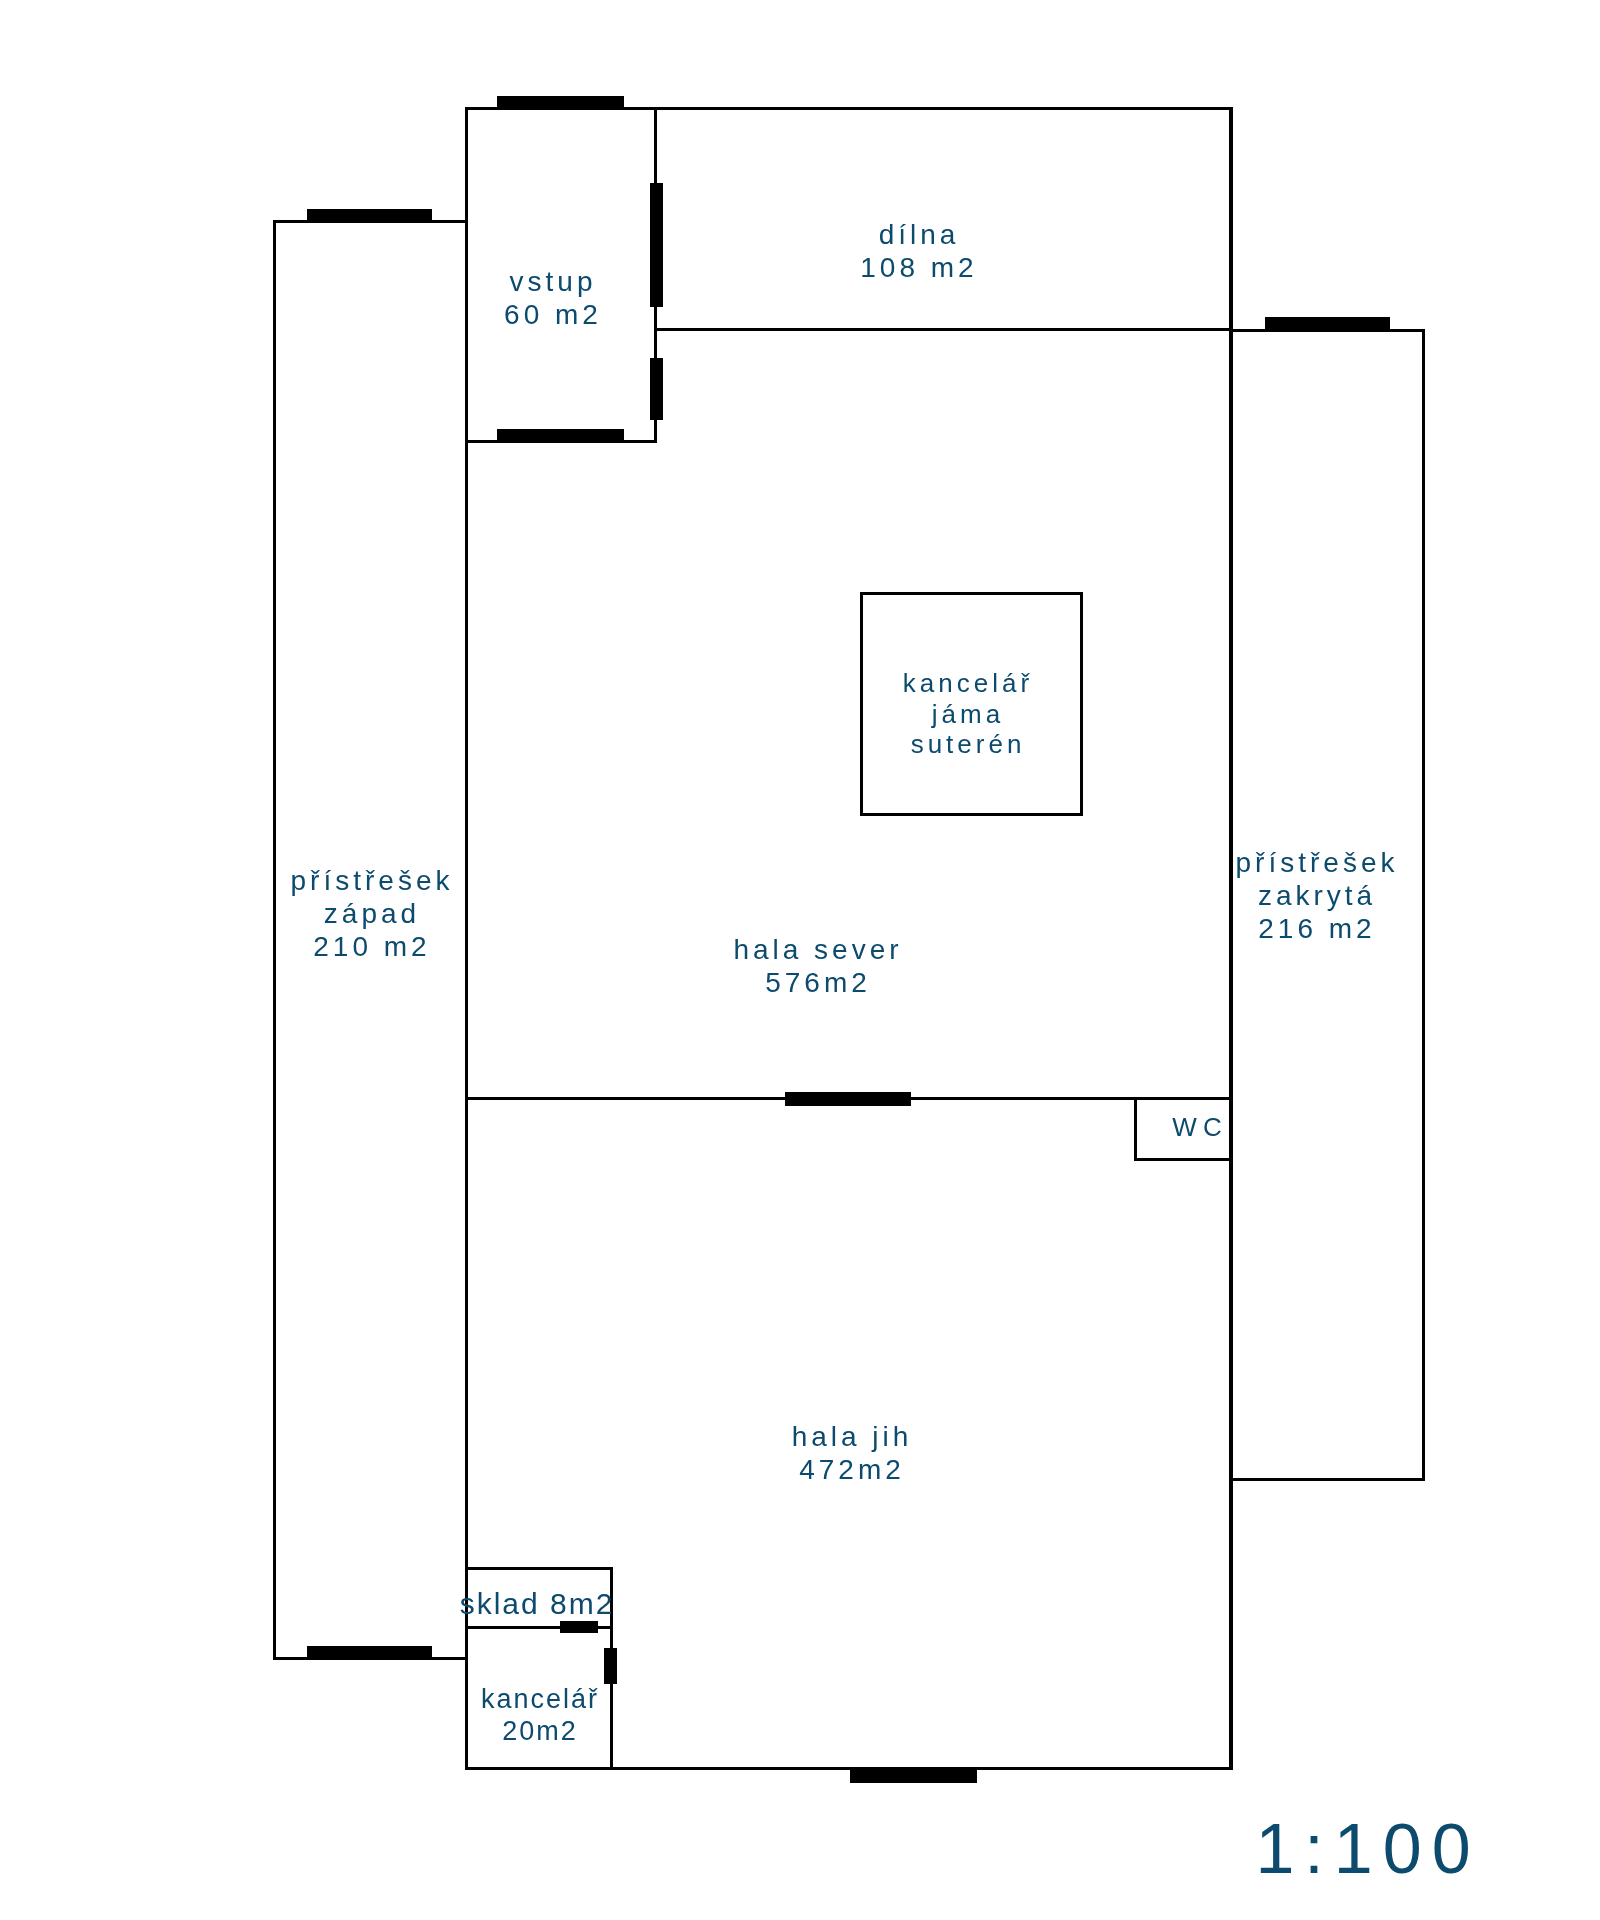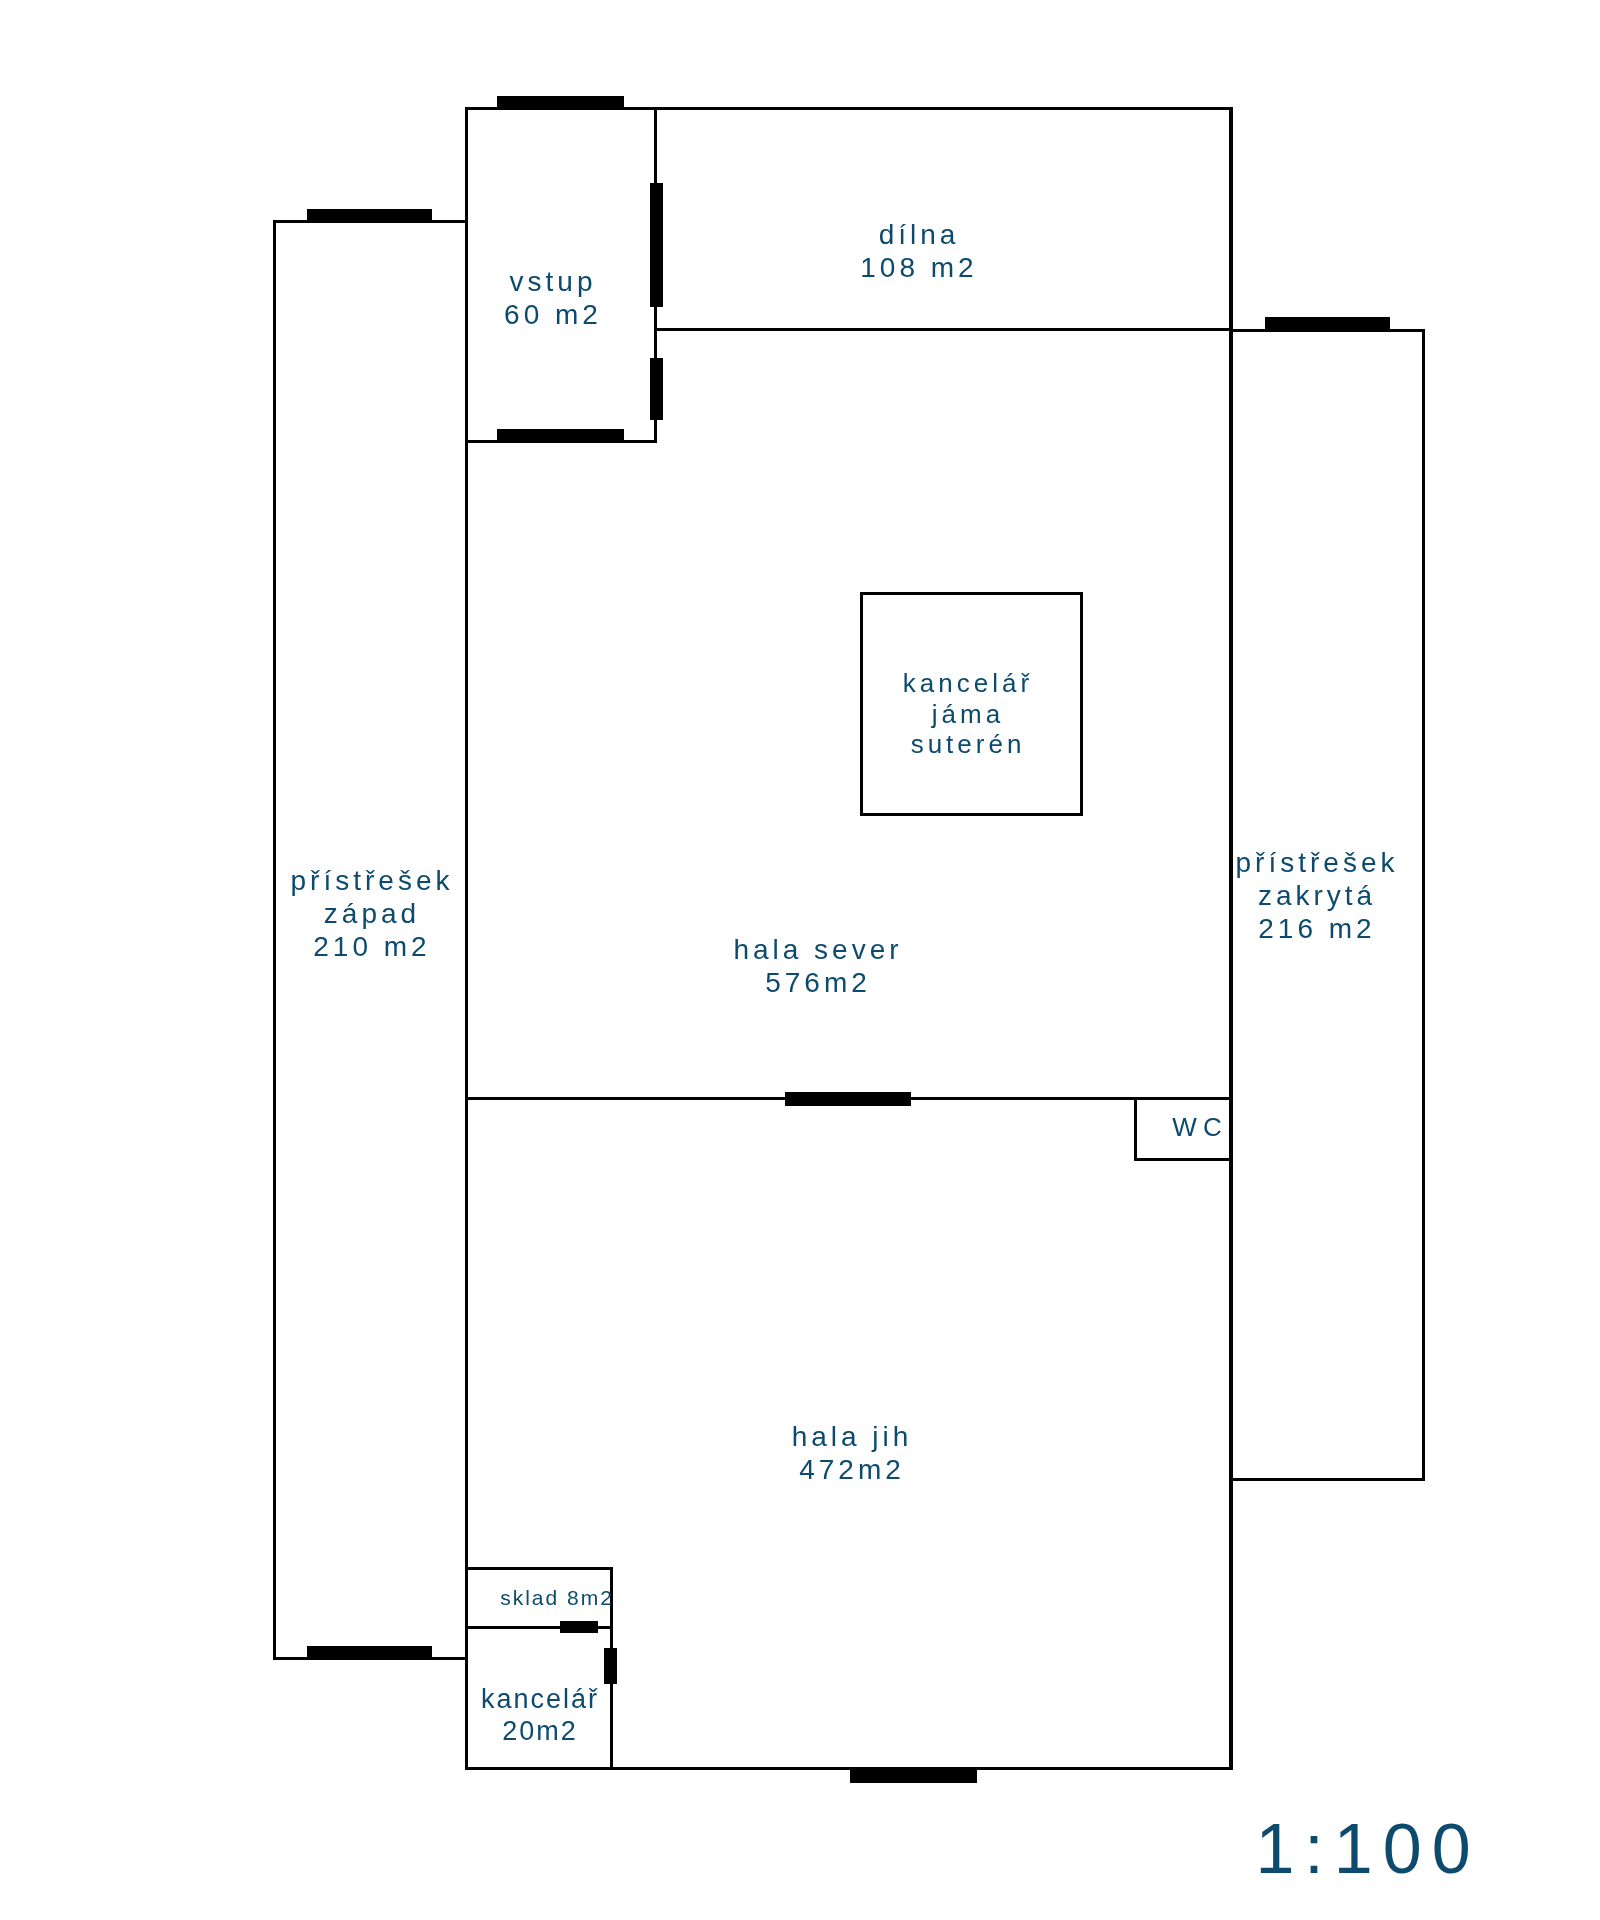--- a/index.html
+++ b/index.html
@@ -22,21 +22,21 @@
     transform:translateX(-50%);
     text-align:center;
     font-size:28px;
     letter-spacing:4px;
     line-height:1.18;
     white-space:nowrap;
     color:#0c4a6e;
   }
   .label span{display:block;}
   .label-wc{font-size:26px;letter-spacing:6px;}
-  .label-sklad{font-size:21px;letter-spacing:2px;margin-left:20px;}
+  .label-sklad{font-size:30px;letter-spacing:2px;}
   .label-kancelar{font-size:27px;letter-spacing:2px;text-align:center;}
   .label-scale{
     font-size:70px;
     letter-spacing:10px;
     font-weight:500;
   }
 </style>
 </head>
 <body>
 

